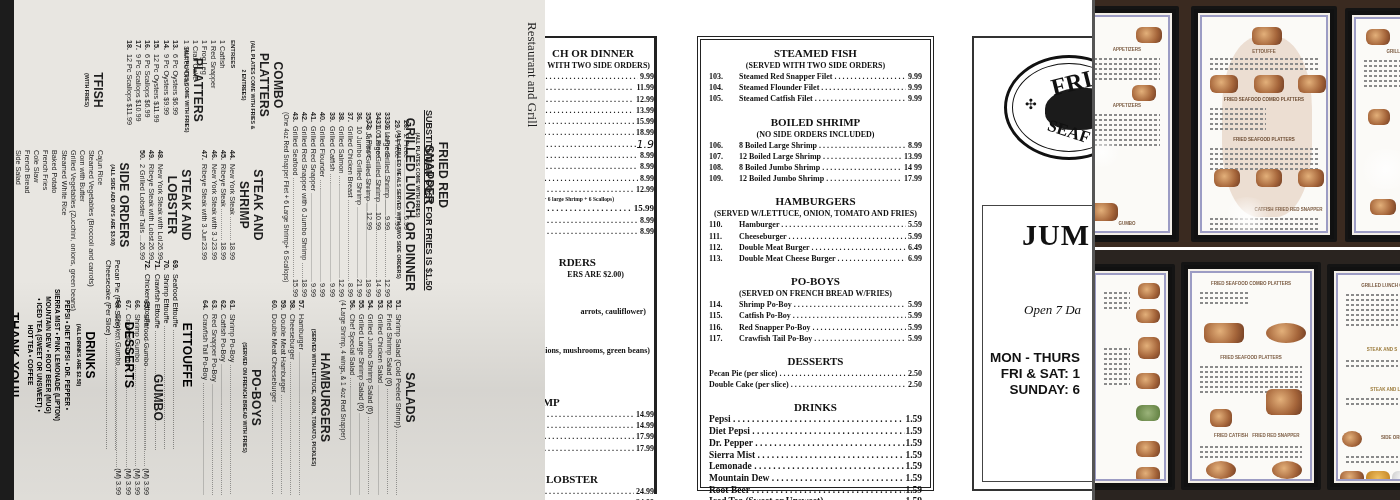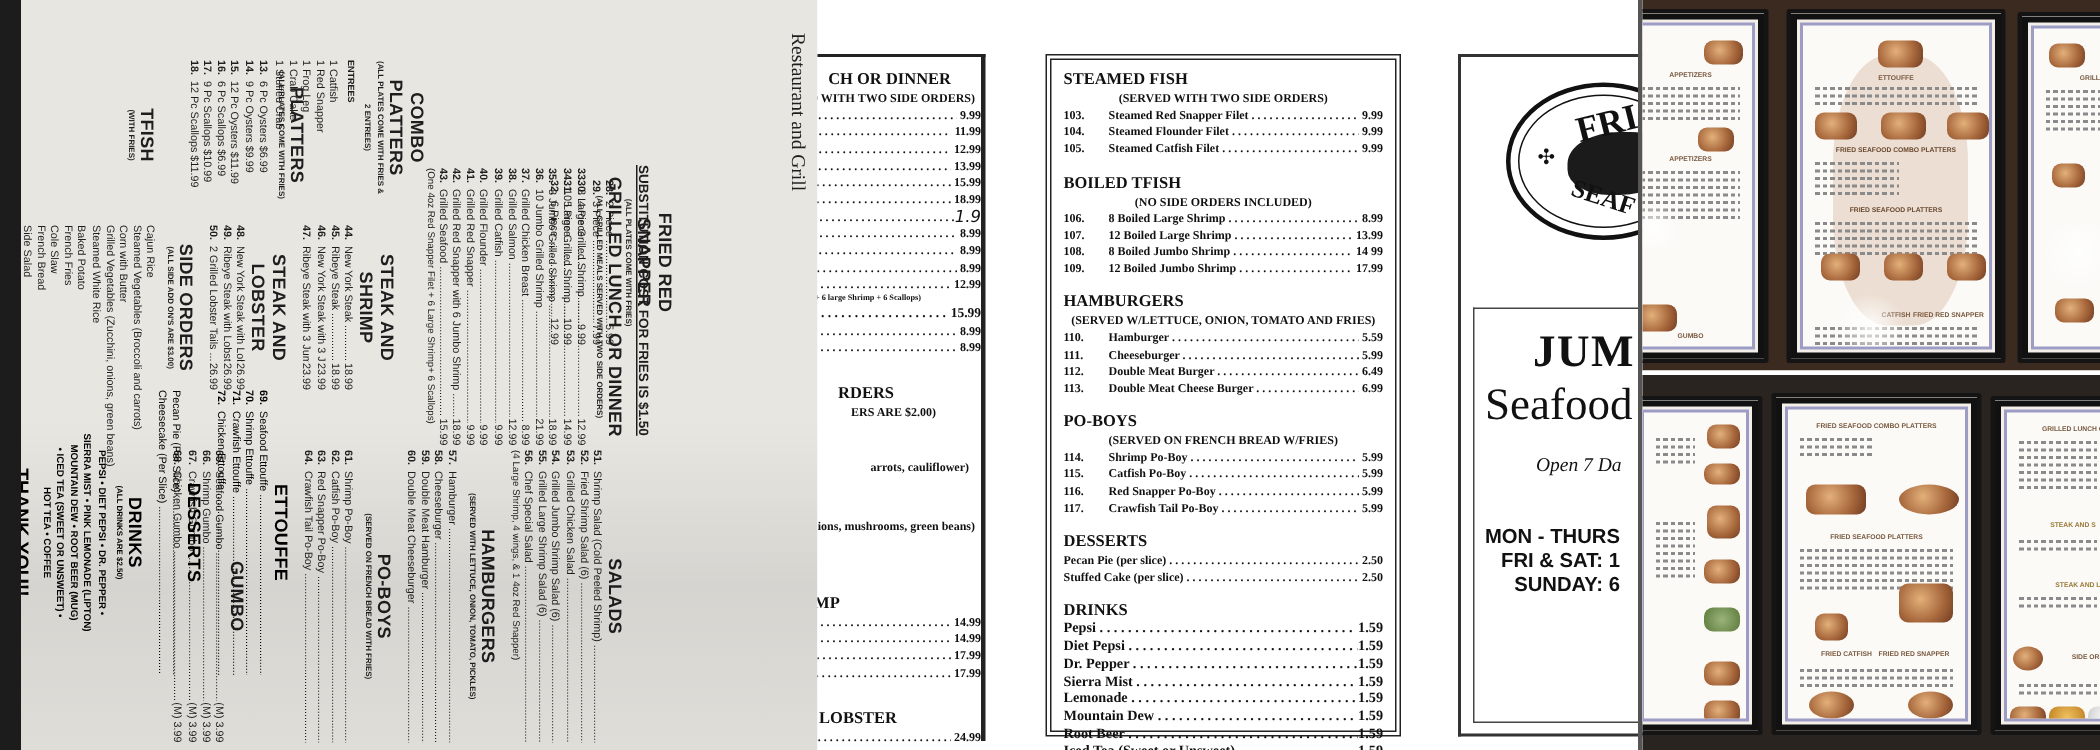--- a/index.html
+++ b/index.html
@@ -26,21 +26,21 @@
 .rcol .plain{white-space:nowrap}
 .rcol .gap{height:7px}
 .rcol .banner{font-weight:bold;text-decoration:underline;font-size:9px;white-space:nowrap}
 .rcol .big{font-weight:bold;font-size:13px}
 .rcol .brand{font-family:"Liberation Serif",serif;font-size:13px}
 
 
 #p2{left:545px;width:120px;background:#fff}
 #p2 .inner{position:absolute;right:8px;top:36px;width:190px;height:458px;border-right:3px solid #222;border-top:2px solid #222;padding-top:8px}
 .serif{font-family:"Liberation Serif",serif;color:#111}
-.sec-h{font-weight:bold;font-size:11px;line-height:14px}
+.sec-h{font-weight:bold;text-align:center;font-size:11px;line-height:14px}
 .sec-s{font-weight:bold;text-align:center;font-size:8px;line-height:11px}
 .row{display:flex;font-size:8px;line-height:11.3px;font-weight:bold;white-space:nowrap}
 .row .num{width:30px}
 .row .name{flex:1;overflow:hidden}
 .row .name:after{content:" . . . . . . . . . . . . . . . . . . . . . . . . . . . . . . . . . . . . . . . . . . ."}
 .row .pr{padding-left:2px}
 .hw{font-family:"DejaVu Sans",sans-serif;font-weight:normal;font-style:italic}
 
 
 #p3{left:665px;width:295px;background:#fff}
@@ -541,21 +541,21 @@
         <span class="num">104.</span>
         <span class="name">Steamed Flounder Filet</span>
         <span class="pr">9.99</span>
       </div>
     <div class="row">
         <span class="num">105.</span>
         <span class="name">Steamed Catfish Filet</span>
         <span class="pr">9.99</span>
       </div>
     <div class="sp"></div>
-    <div class="sec-h">BOILED TFISH</div>
+    <div class="sec-h">BOILED SHRIMP</div>
     <div class="sec-s">(NO SIDE ORDERS INCLUDED)</div>
     <div class="row">
         <span class="num">106.</span>
         <span class="name">8 Boiled Large Shrimp</span>
         <span class="pr">8.99</span>
       </div>
     <div class="row">
         <span class="num">107.</span>
         <span class="name">12 Boiled Large Shrimp</span>
         <span class="pr">13.99</span>
@@ -616,21 +616,21 @@
         <span class="name">Crawfish Tail Po-Boy</span>
         <span class="pr">5.99</span>
       </div>
     <div class="sp"></div>
     <div class="sec-h">DESSERTS</div>
     <div class="row">
         <span class="name">Pecan Pie (per slice)</span>
         <span class="pr">2.50</span>
       </div>
     <div class="row">
-        <span class="name">Stuffed Cake (per slice)</span>
+        <span class="name">Double Cake (per slice)</span>
         <span class="pr">2.50</span>
       </div>
     <div class="sp"></div>
     <div class="sec-h">DRINKS</div>
     <div class="drow">
         <span class="name">Pepsi</span>
         <span class="pr">1.59</span>
       </div>
     <div class="drow">
         <span class="name">Diet Pepsi</span>
@@ -668,21 +668,20 @@
   <div class="frame"></div>
   <div class="oval">
     <div class="inner-oval"></div>
     <div class="fish"></div>
     <div class="t1">FRI</div>
     <div class="t2">SEAF</div>
     <div class="cross">✣</div>
   </div>
   <div class="box"></div>
   <div class="jum">JUM</div>
-  <div class="sea">Seafood</div>
   <div class="open">Open 7 Da</div>
   <div class="hrs">
     <div>MON - THURS</div>
     <div>FRI &amp; SAT:  1</div>
     <div>SUNDAY:  6</div>
   </div>
   <div class="cut"></div>
 </div>
 
 <div class="panel" id="p5">

